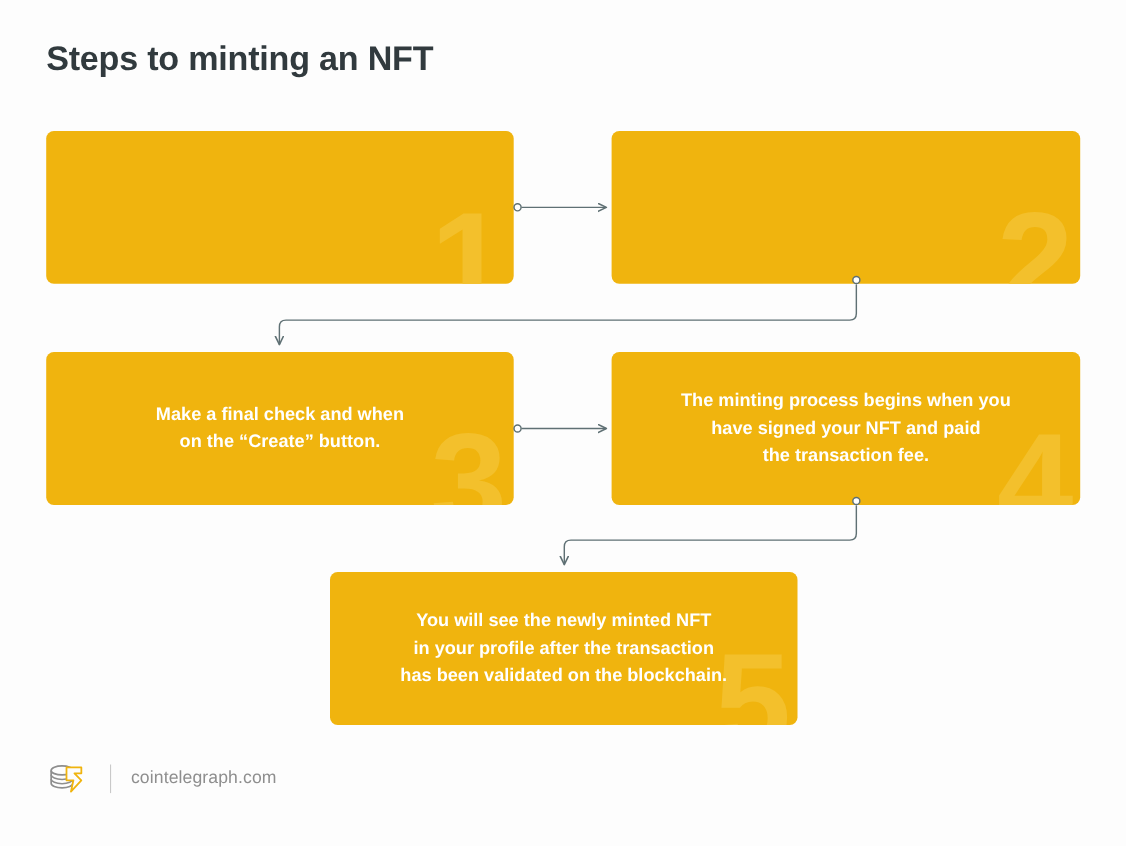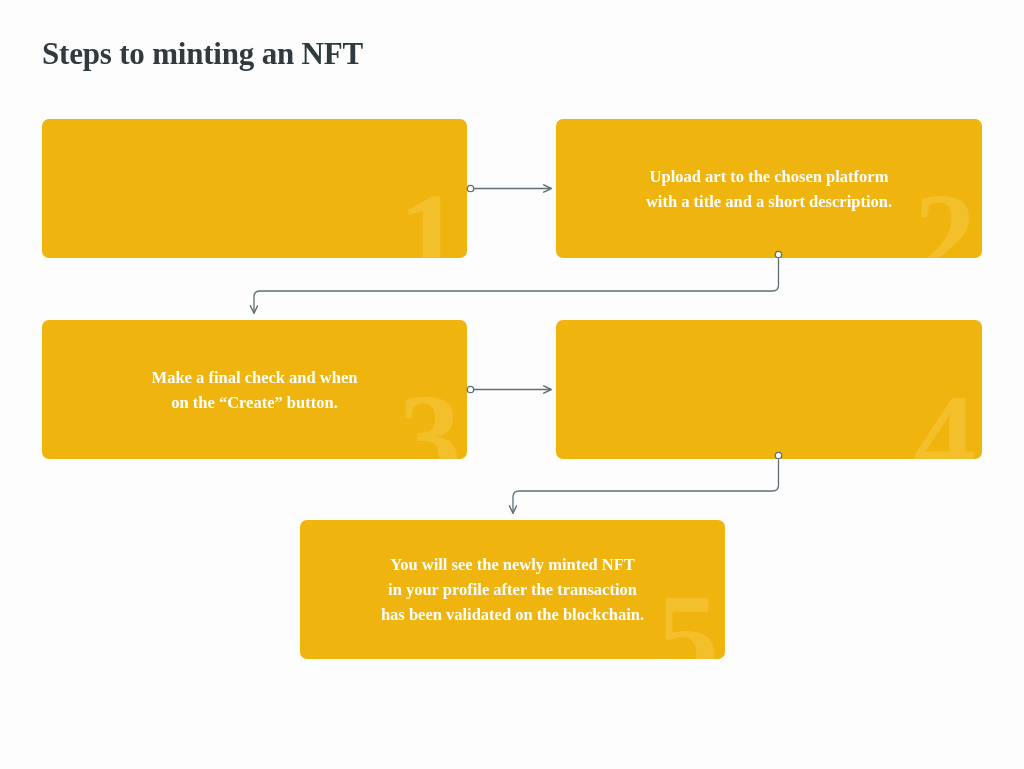--- a/index.html
+++ b/index.html
@@ -14,21 +14,20 @@
     overflow: hidden;
     position: relative;
   }
 
   #infographic {
     position: absolute;
     left: 0;
     top: 0;
     width: 1024px;
     height: 769px;
-    font-family: Liberation Serif, serif;
   }
 
   
   #page-title {
     position: absolute;
     left: 42px;
     top: 36px;
     font-size: 31px;
     font-weight: bold;
     color: #313a3e;
@@ -123,32 +122,33 @@
 <div id="infographic">
 
   <div id="page-title">Steps to minting an NFT</div>
 
   <div class="flow-box" id="box-1">
     <div class="step-number">1</div>
   </div>
 
   <div class="flow-box" id="box-2">
     <div class="step-number">2</div>
-    <div class="box-text">Upload art to the chosen platform
-with a title and a short description.</div>
   </div>
 
   <div class="flow-box" id="box-3">
     <div class="step-number">3</div>
     <div class="box-text">Make a final check and when
 on the “Create” button.</div>
   </div>
 
   <div class="flow-box" id="box-4">
     <div class="step-number">4</div>
+    <div class="box-text">The minting process begins when you
+have signed your NFT and paid
+the transaction fee.</div>
   </div>
 
   <div class="flow-box" id="box-5">
     <div class="step-number">5</div>
     <div class="box-text">You will see the newly minted NFT
 in your profile after the transaction
 has been validated on the blockchain.</div>
   </div>
 
   <svg id="connectors" viewBox="0 0 1024 769" width="1024" height="769">
@@ -172,14 +172,27 @@
       <circle cx="470.5" cy="389.5" r="3.2" fill="#ffffff" stroke="#5f7074" stroke-width="1.3"></circle>
       <line x1="474" y1="389.5" x2="551" y2="389.5" stroke="#5f7074" stroke-width="1.3" marker-end="url(#arrowhead)"></line>
     </g>
 
     <g>
       <circle cx="778.5" cy="455.5" r="3.2" fill="#ffffff" stroke="#5f7074" stroke-width="1.3"></circle>
       <path d="M778.5,460 L778.5,485 Q778.5,491 772.5,491 L519,491 Q513,491 513,497 L513,513" fill="none" stroke="#5f7074" stroke-width="1.3" stroke-linecap="round" marker-end="url(#arrowhead)"></path>
     </g>
   </svg>
 
+  <div id="footer">
+    <svg id="footer-logo" viewBox="0 0 40 40">
+
+      <ellipse cx="16" cy="11.5" rx="11" ry="4.6" fill="none" stroke="#8e8e8e" stroke-width="1.7"></ellipse>
+      <path d="M5,11.5 L5,24.5 C5,27.0 9.9,29.1 16,29.1 C22.1,29.1 27,27.0 27,24.5 L27,11.5" fill="none" stroke="#8e8e8e" stroke-width="1.7"></path>
+      <path d="M5,16 C5,18.5 9.9,20.6 16,20.6 C22.1,20.6 27,18.5 27,16" fill="none" stroke="#8e8e8e" stroke-width="1.5"></path>
+      <path d="M5,20.3 C5,22.8 9.9,24.9 16,24.9 C22.1,24.9 27,22.8 27,20.3" fill="none" stroke="#8e8e8e" stroke-width="1.5"></path>
+
+      <path d="M20.5,8.5 L35.5,8.5 L35.5,14.5 L28.5,14.5 L35.5,21.5 L25.0,33.0 L27.5,21.5 L20.5,21.5 Z" fill="#fdfdfd" stroke="#f0b40e" stroke-width="1.8" stroke-linejoin="round"></path>
+    </svg>
+    <div id="footer-divider"></div>
+    <div id="footer-site">cointelegraph.com</div>
+  </div>
 
 </div>
 
 </body></html>

